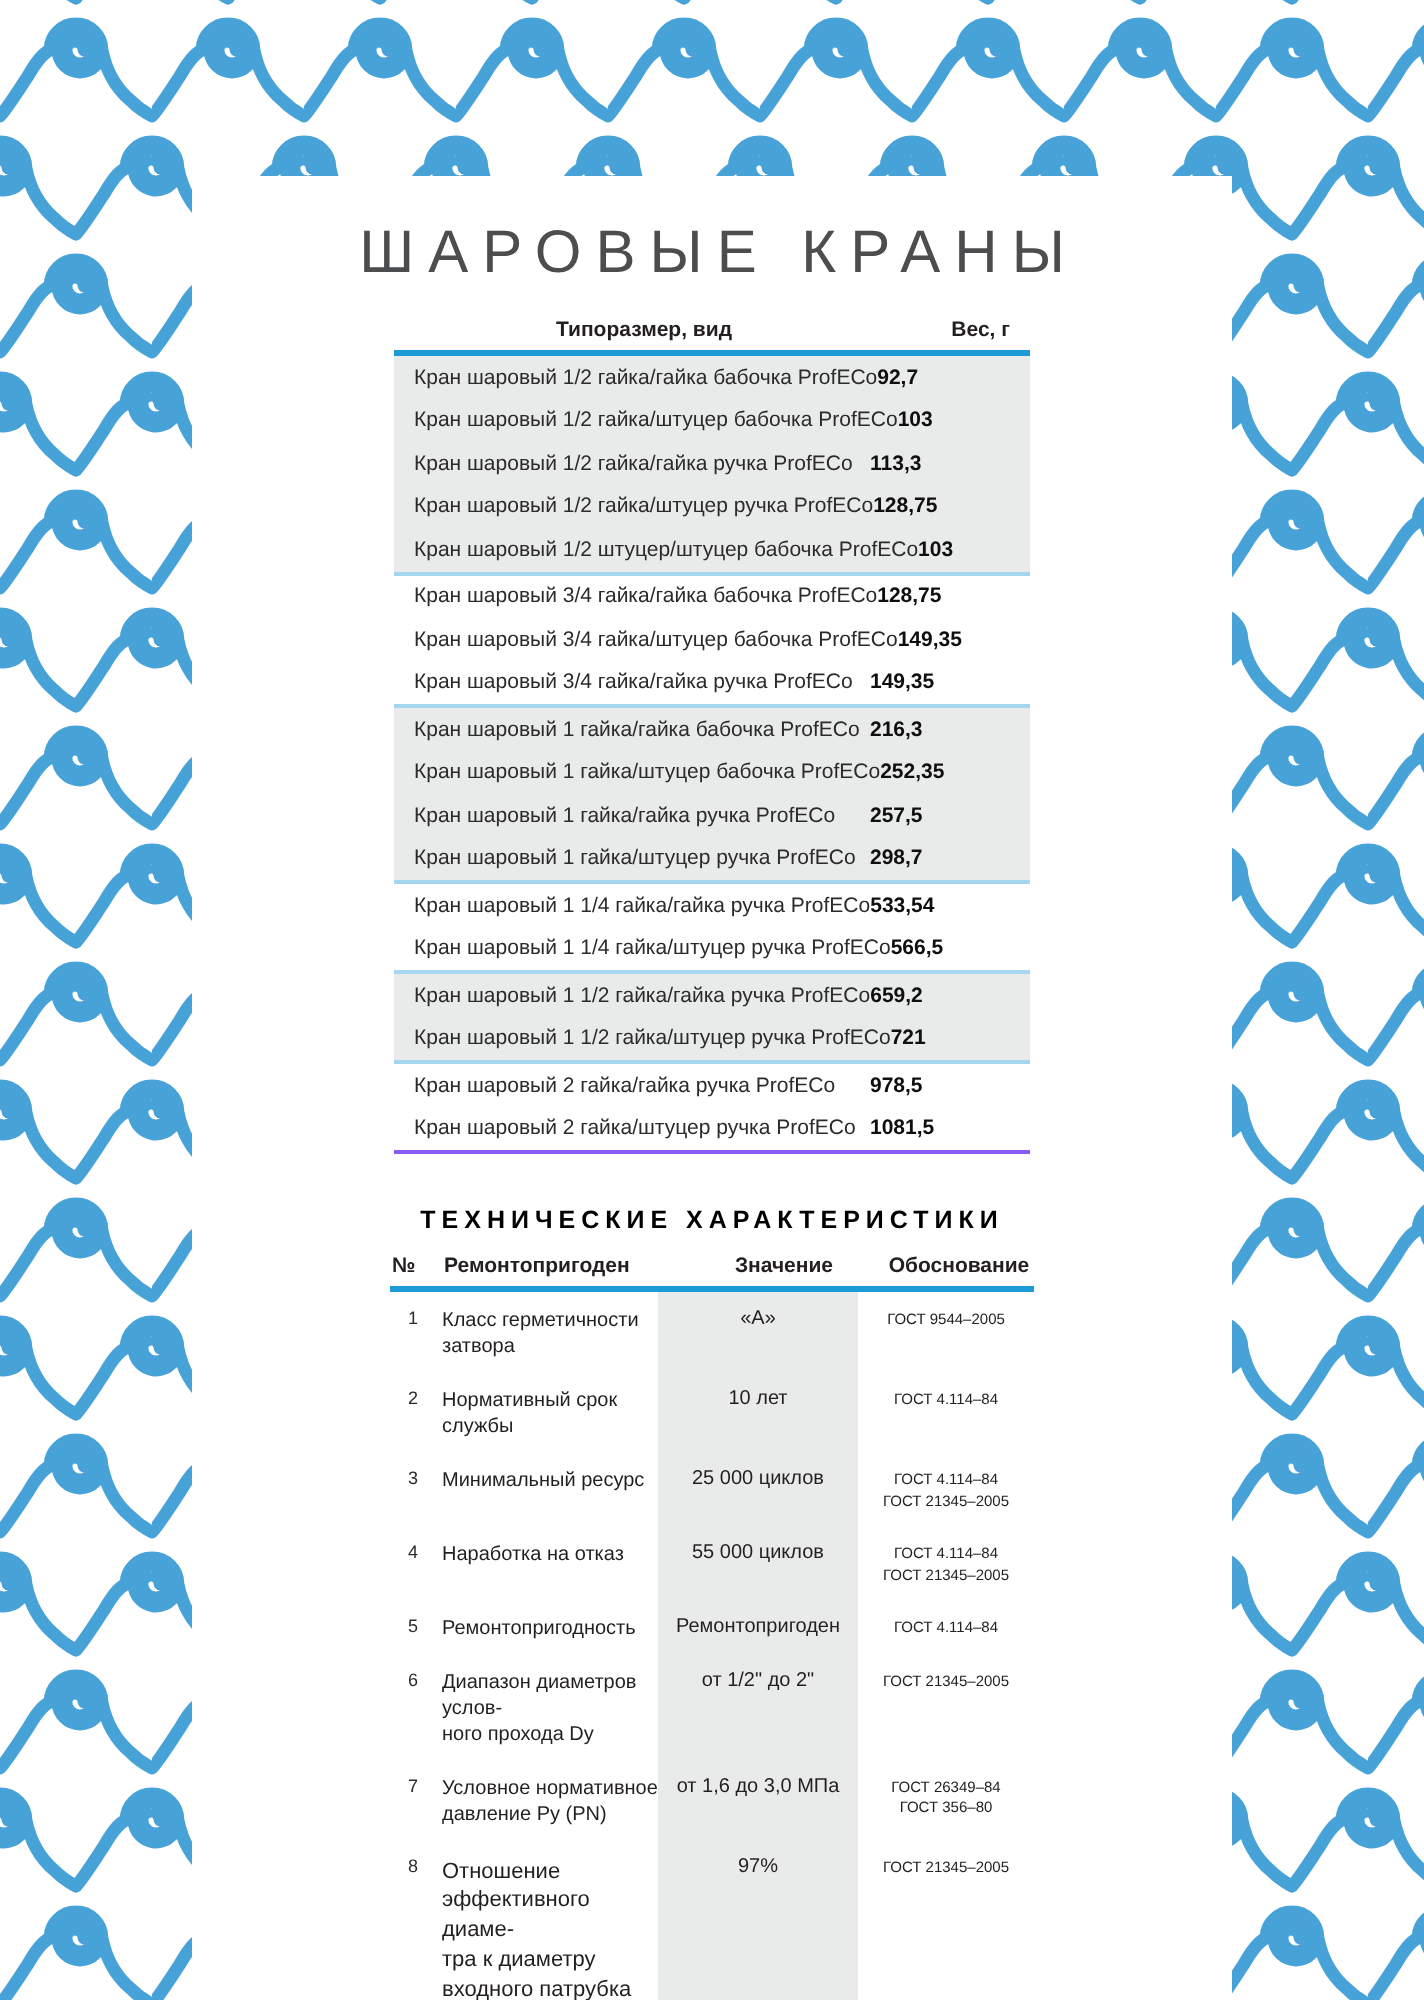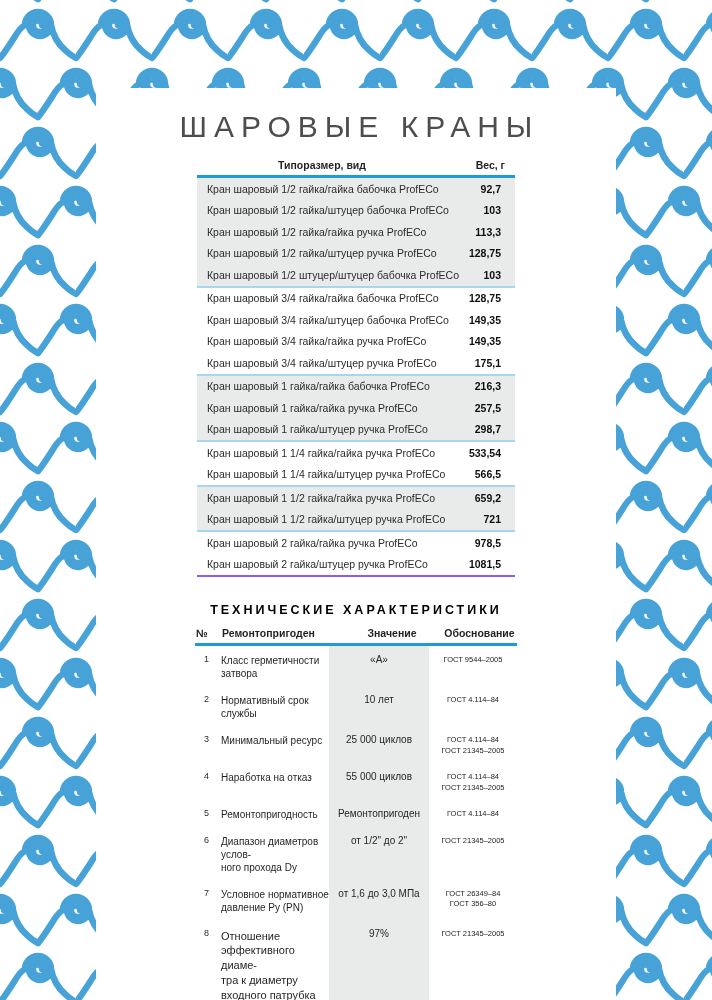--- a/index.html
+++ b/index.html
@@ -17,21 +17,21 @@
   .p-head{display:flex;align-items:flex-end;border-bottom:3px solid #1e9bd7;
           font-weight:bold;font-size:10.5px;}
   .p-head-name{flex:1;text-align:center;padding-bottom:4px;}
   .p-head-w{width:58px;text-align:right;padding:0 10px 4px 0;}
   .pgroup{border-top:2px solid #a6d7ef;}
   #product-groups .pgroup:first-child{border-top:0;}
   .pgroup.shaded{background:#e9eaea;}
   #product-groups{border-bottom:2px solid #8b5cf6;}
   .prow{display:flex;align-items:center;height:21.5px;font-size:10.5px;color:#2b2b2b;}
   .pname{flex:1;padding-left:10px;white-space:nowrap;}
-  .pweight{width:66px;text-align:right;padding-right:14px;font-weight:bold;color:#0f0f0f;}
+  .pweight{width:66px;text-align:left;padding-right:14px;font-weight:bold;color:#0f0f0f;}
 
   
   .specs{width:322px;margin:26px auto 0;}
   h2.specs-title{margin:0 0 10px;text-align:center;font-size:12.5px;font-weight:bold;
                  letter-spacing:3px;color:#000;white-space:nowrap;}
   .s-head{display:flex;border-bottom:3px solid #1e9bd7;font-weight:bold;font-size:10.5px;
           padding-bottom:4px;}
   .c-num{width:26px;padding-left:1px;}
   .c-name{width:120px;}
   .c-val{width:100px;text-align:center;}
@@ -111,29 +111,29 @@
               <span class="pweight">128,75</span>
             </div>
             <div class="prow">
               <span class="pname">Кран шаровый 3/4 гайка/штуцер бабочка ProfECo</span>
               <span class="pweight">149,35</span>
             </div>
             <div class="prow">
               <span class="pname">Кран шаровый 3/4 гайка/гайка ручка ProfECo</span>
               <span class="pweight">149,35</span>
             </div>
-            <div class="prow">
-              <span class="pname">Кран шаровый 3/4 гайка/штуцер ручка ProfECo</span>
-              <span class="pweight">175,1</span>
-            </div>
           </div>
           <div class="pgroup shaded">
             <div class="prow">
               <span class="pname">Кран шаровый 1 гайка/гайка бабочка ProfECo</span>
               <span class="pweight">216,3</span>
+            </div>
+            <div class="prow">
+              <span class="pname">Кран шаровый 1 гайка/штуцер бабочка ProfECo</span>
+              <span class="pweight">252,35</span>
             </div>
             <div class="prow">
               <span class="pname">Кран шаровый 1 гайка/гайка ручка ProfECo</span>
               <span class="pweight">257,5</span>
             </div>
             <div class="prow">
               <span class="pname">Кран шаровый 1 гайка/штуцер ручка ProfECo</span>
               <span class="pweight">298,7</span>
             </div>
           </div>

